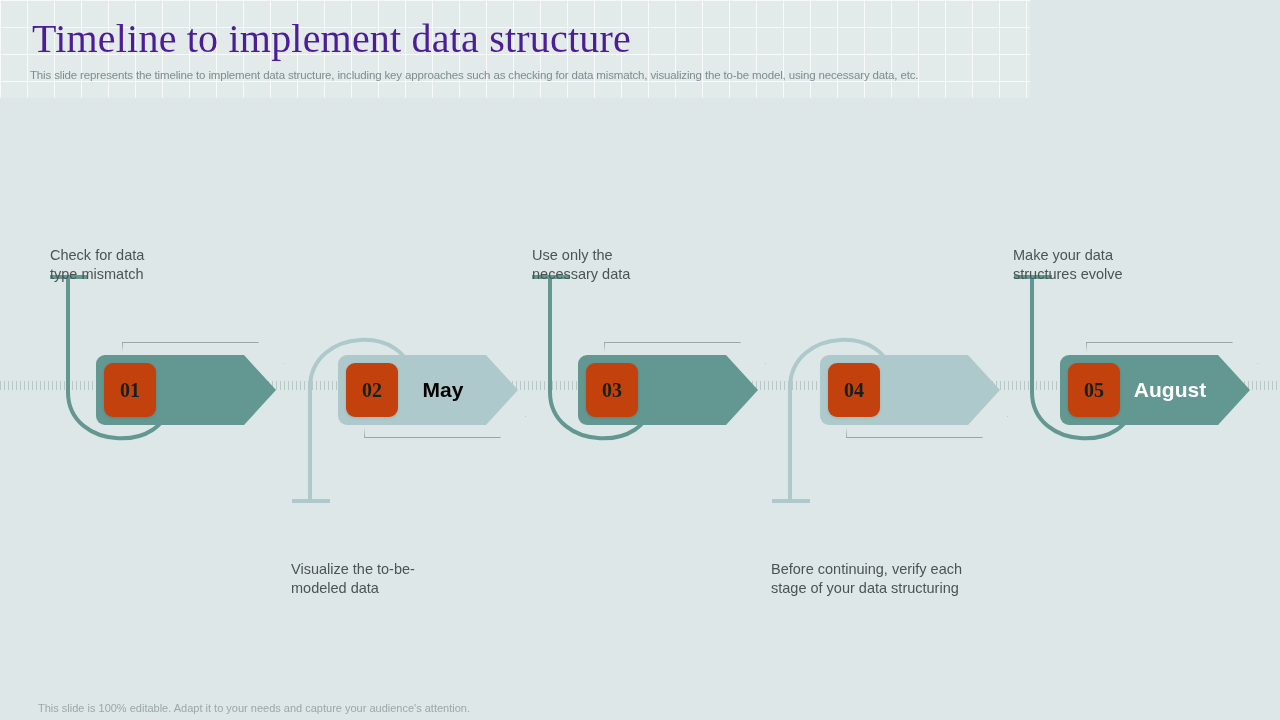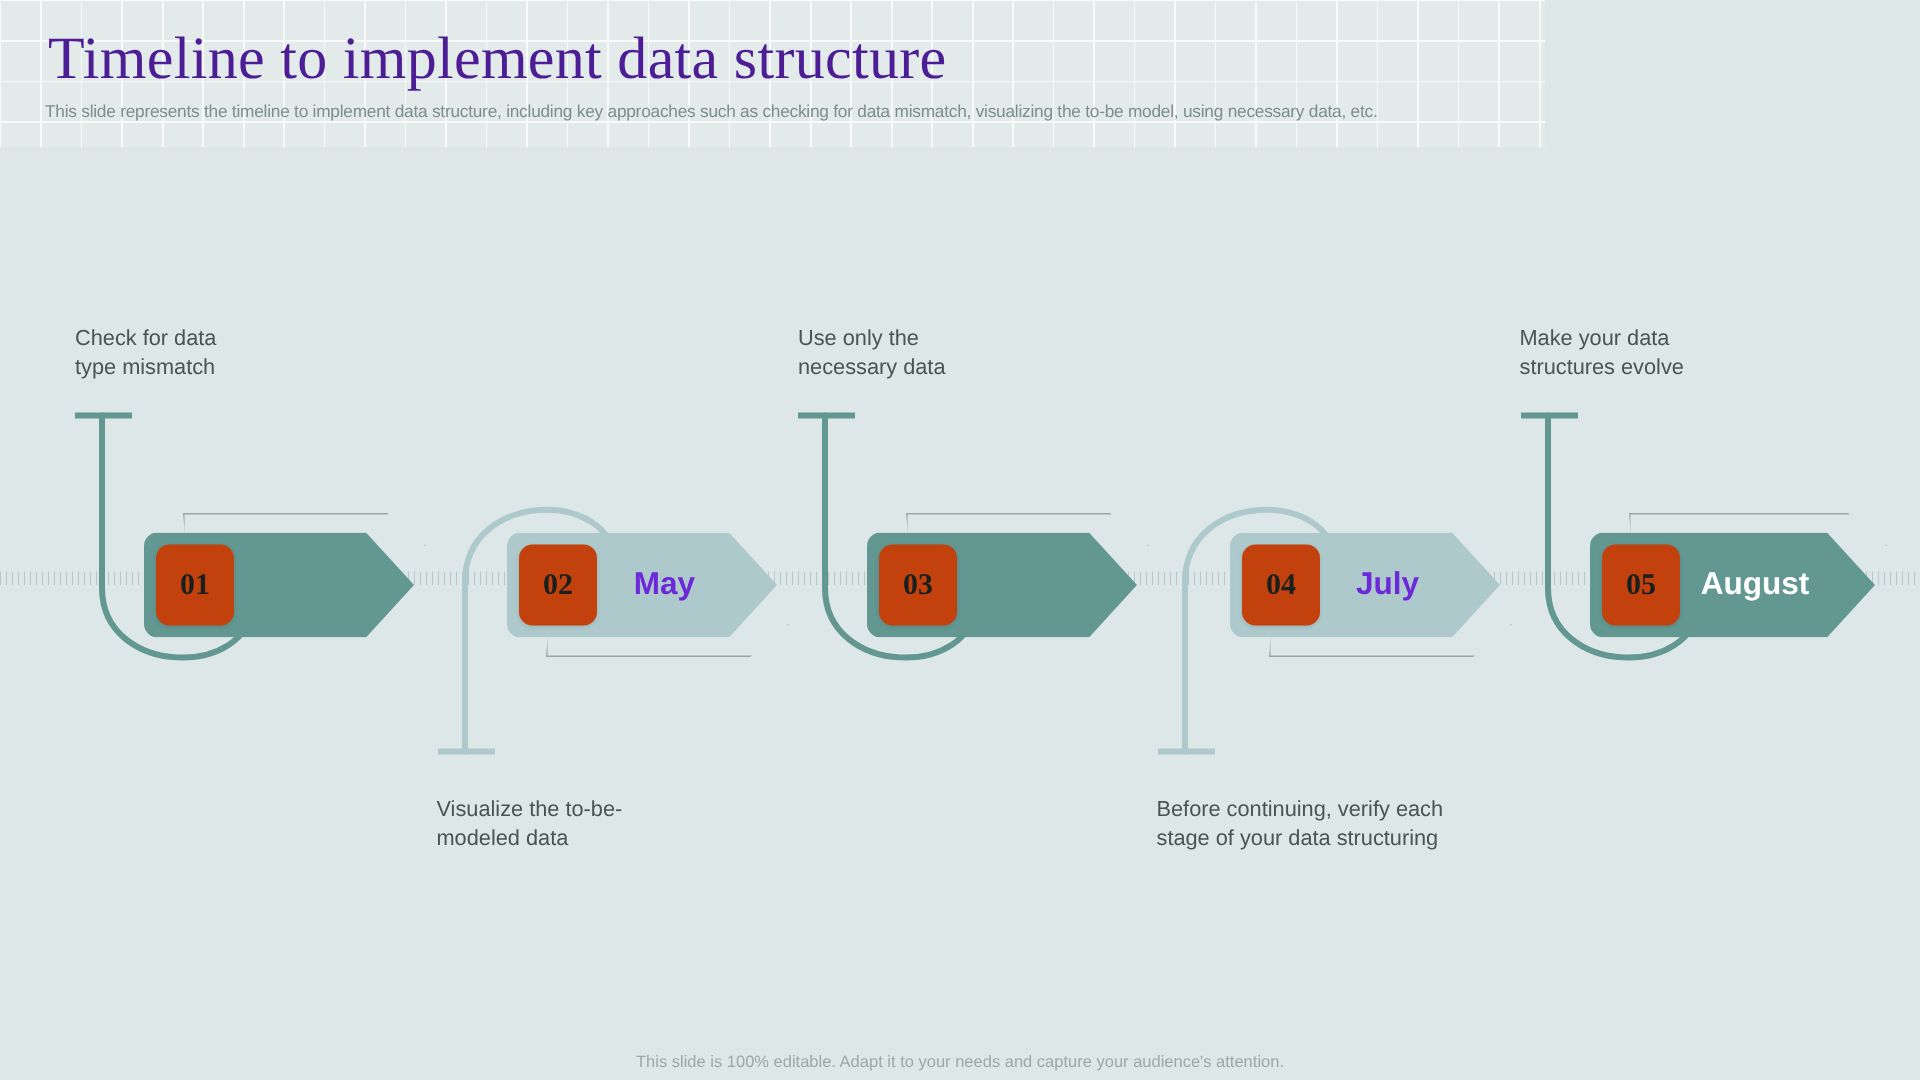--- a/index.html
+++ b/index.html
@@ -118,39 +118,40 @@
     position: absolute;
     top: 0; height: 70px;
     left: 64px; right: 34px;
     display: flex;
     align-items: center;
     justify-content: center;
     font-size: 21px;
     font-weight: 700;
   }
   .milestone.dark  .month { color: #ffffff; }
-  .milestone.light .month { color: #6d28d9; }
+  .milestone.light .month { color: #000000; }
 
   
   .caption {
     position: absolute;
     font-size: 14.5px;
     line-height: 19px;
     color: #4b5454;
     white-space: pre-line;
+    margin-top: 29px;
   }
 
   
   #slide-footer {
     position: absolute;
     left: 0; top: 702px;
     width: 1280px;
-    text-align: center;
     font-size: 11px;
     color: #9aa8a8;
+    padding-left: 38px;
   }
 </style>
 </head>
 <body>
 
 <div id="header-band"></div>
 
 <h1 id="slide-title">Timeline to implement data structure</h1>
 
 <p id="slide-subtitle">This slide represents the timeline to implement data structure, including key approaches such as  checking for data mismatch, visualizing the to-be model, using necessary data, etc.</p>
@@ -216,21 +217,20 @@
 <div class="milestone dark" style="left:578px; width:180px;">
   <div class="arrow-body"></div>
   <div class="arrow-ghost"></div>
   <div class="badge">03</div>
 </div>
 
 <div class="milestone light" style="left:820px; width:180px;">
   <div class="arrow-body"></div>
   <div class="arrow-ghost"></div>
   <div class="badge">04</div>
-  <div class="month">July</div>
 </div>
 
 <div class="milestone dark" style="left:1060px; width:190px;">
   <div class="arrow-body"></div>
   <div class="arrow-ghost"></div>
   <div class="badge">05</div>
   <div class="month">August</div>
 </div>
 
 <div id="slide-footer">This slide is 100% editable. Adapt it to your needs and capture your audience's attention.</div>

